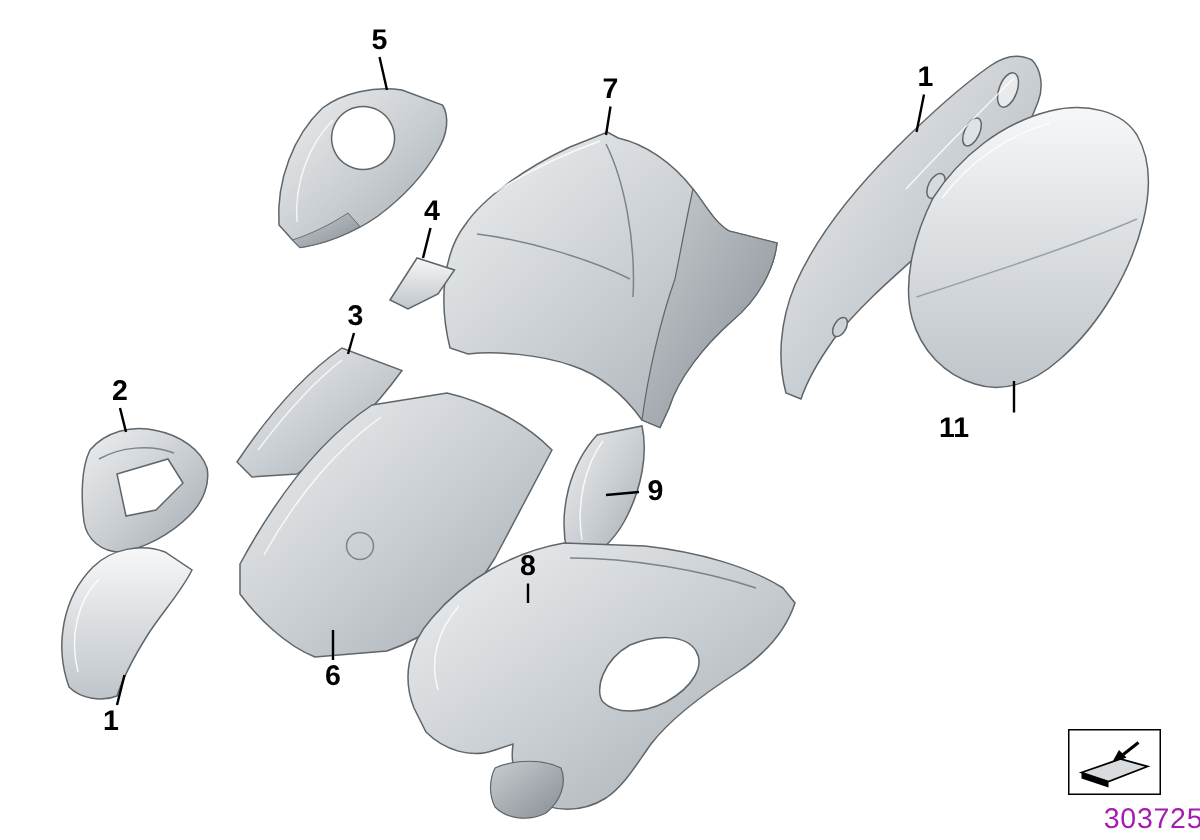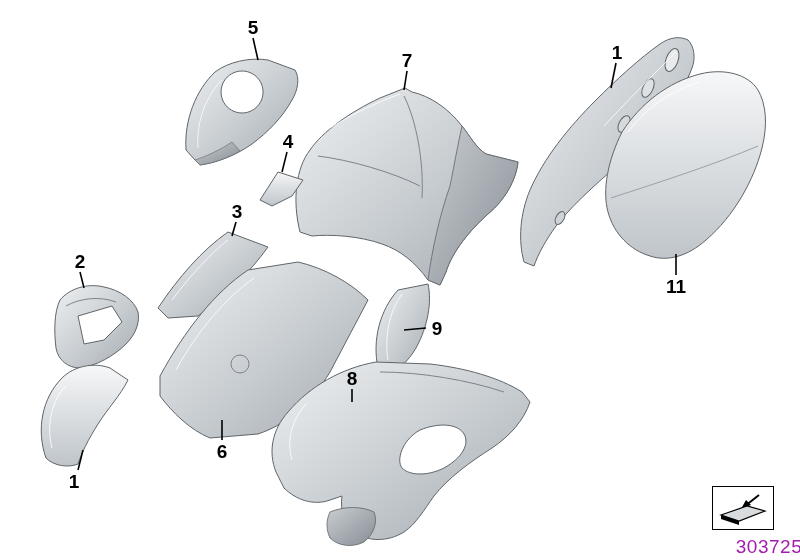--- a/index.html
+++ b/index.html
@@ -181,21 +181,21 @@
   <div class="callout" style="left:74px;  top:481px">1</div>
   <div class="callout" style="left:80px;  top:261px">2</div>
   <div class="callout" style="left:237px; top:211px">3</div>
   <div class="callout" style="left:288px; top:141px">4</div>
   <div class="callout" style="left:253px; top:27px">5</div>
   <div class="callout" style="left:222px; top:451px">6</div>
   <div class="callout" style="left:407px; top:60px">7</div>
   <div class="callout" style="left:352px; top:378px">8</div>
   <div class="callout" style="left:437px; top:328px">9</div>
   <div class="callout" style="left:617px; top:52px">1</div>
-  <div class="callout" style="left:676px; top:286px">11</div>
+  <div class="callout" style="left:636px; top:286px">11</div>
 
   <div class="legend-box">
     <svg width="59" height="41" viewBox="0 0 59 41">
 
       <line x1="46" y1="8" x2="32" y2="19" stroke="#000" stroke-width="2"></line>
       <polygon points="28,22 38,18 33,13" fill="#000"></polygon>
 
       <polygon points="8,28 34,19 52,24 26,34" fill="#d9dcdf" stroke="#000" stroke-width="1.2"></polygon>
       <polygon points="8,28 26,34 26,38 8,32" fill="#000"></polygon>
     </svg>

